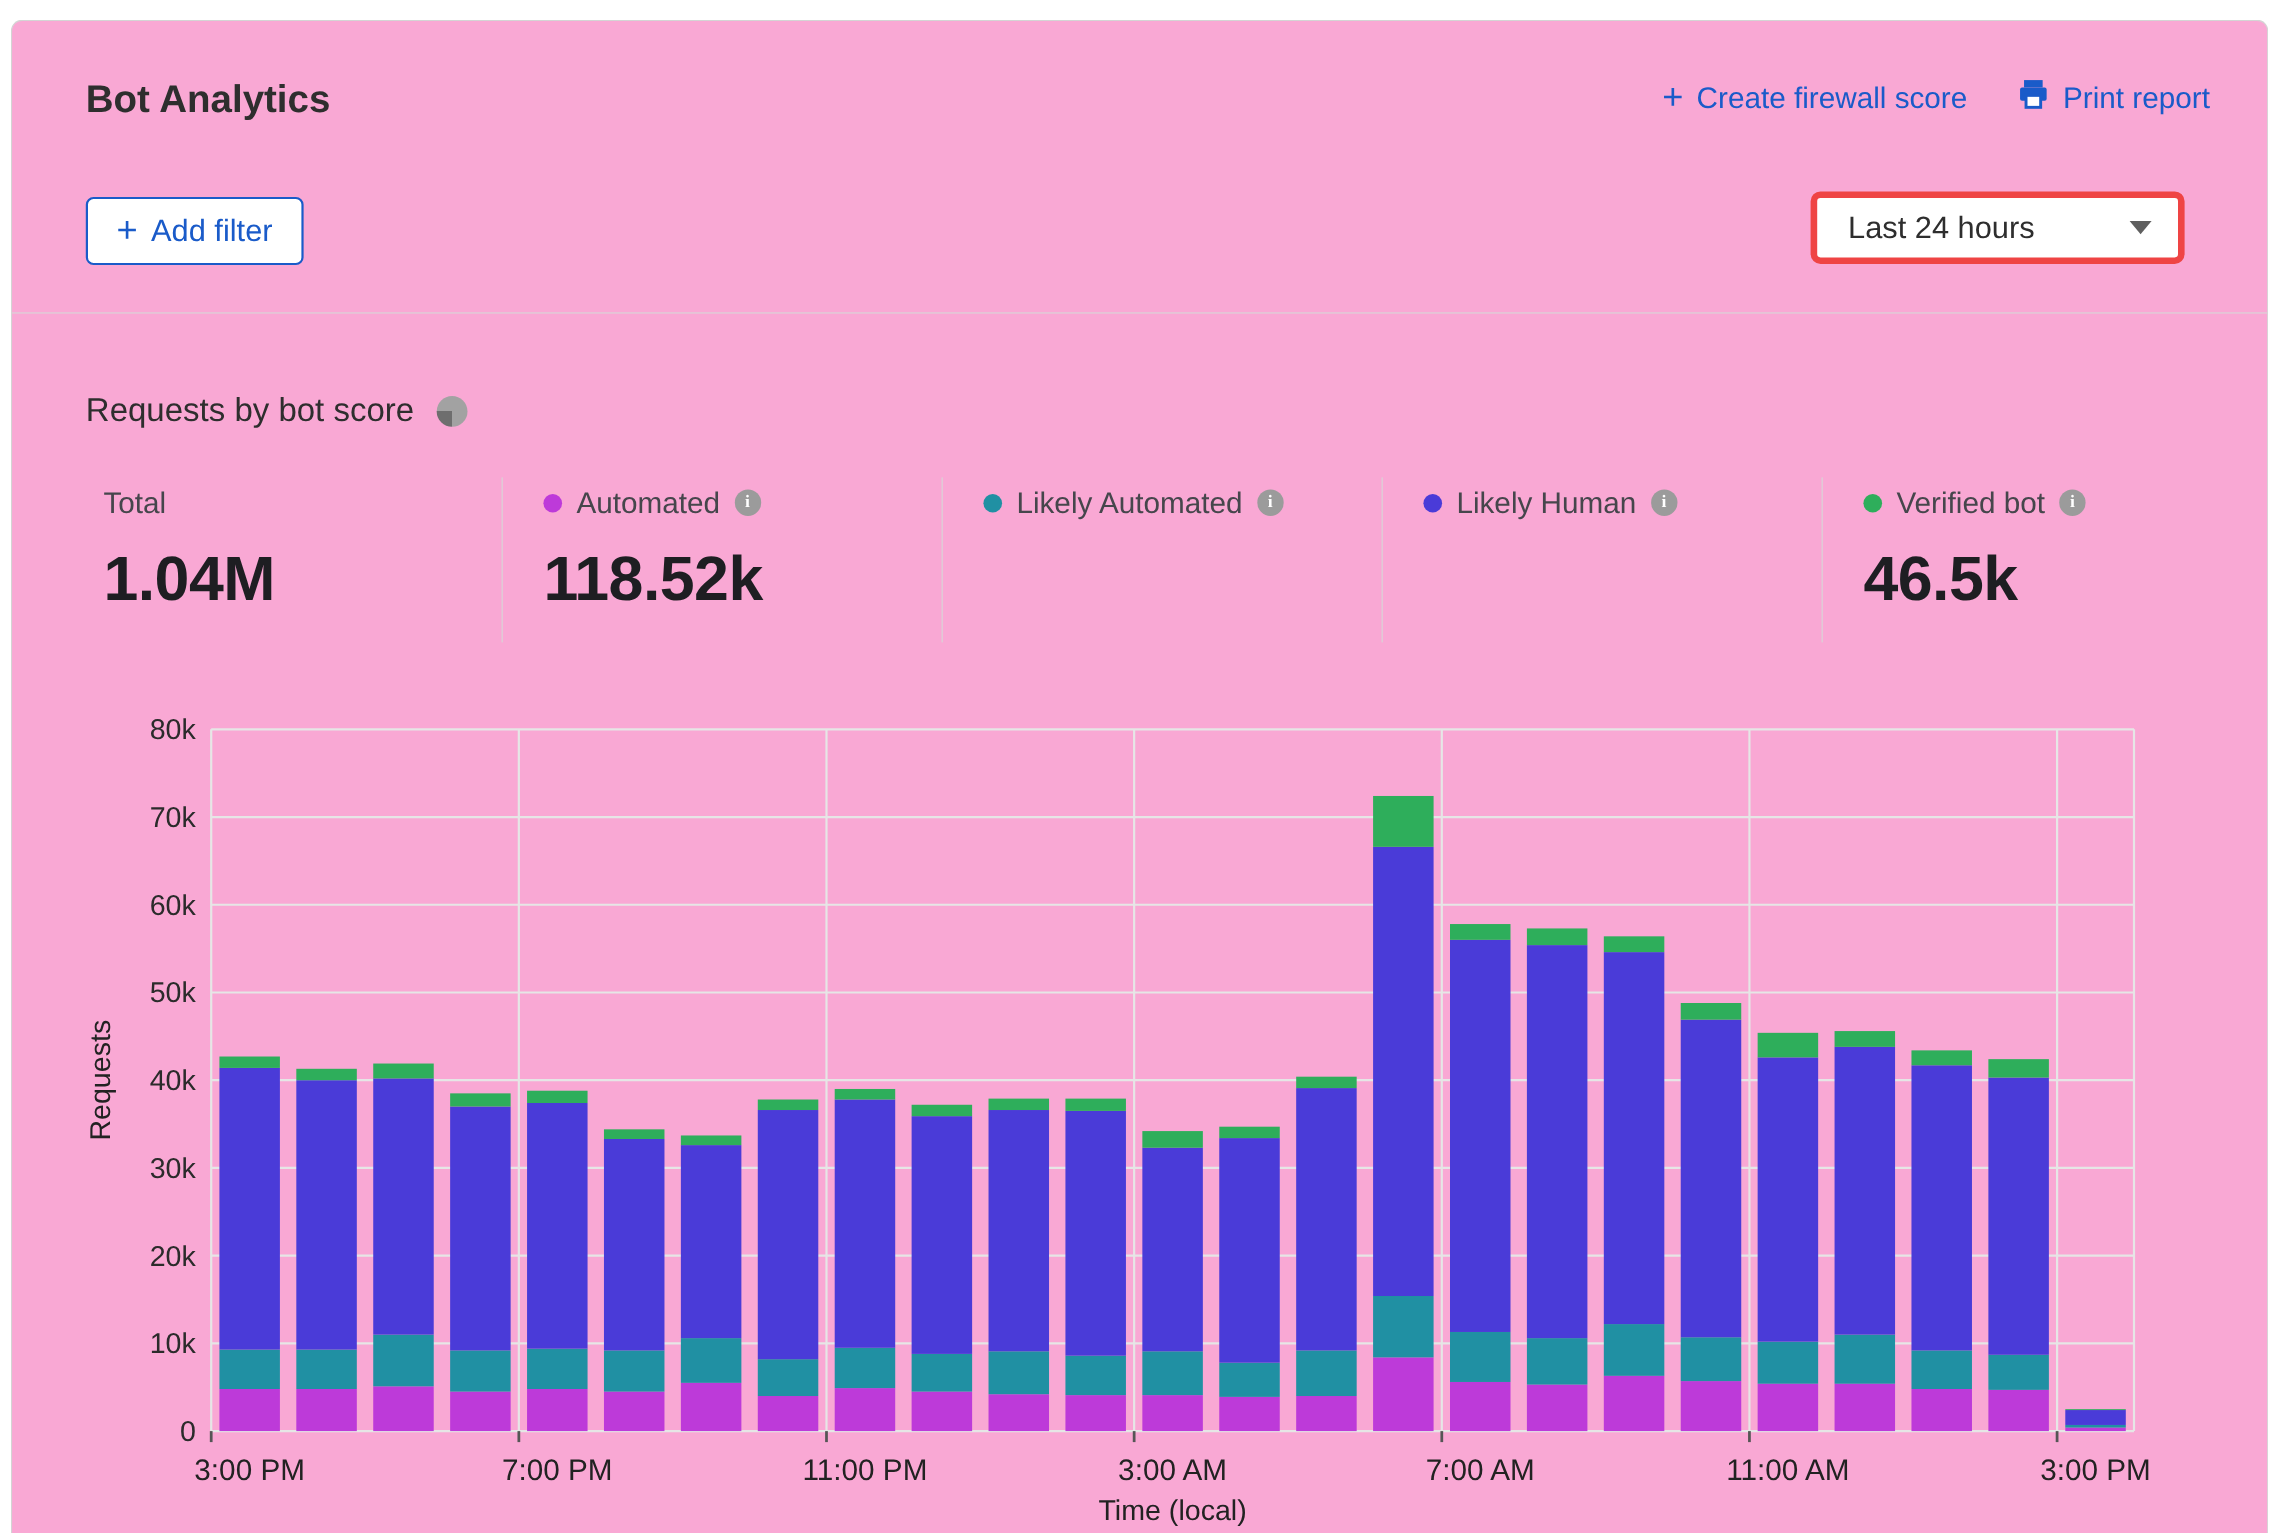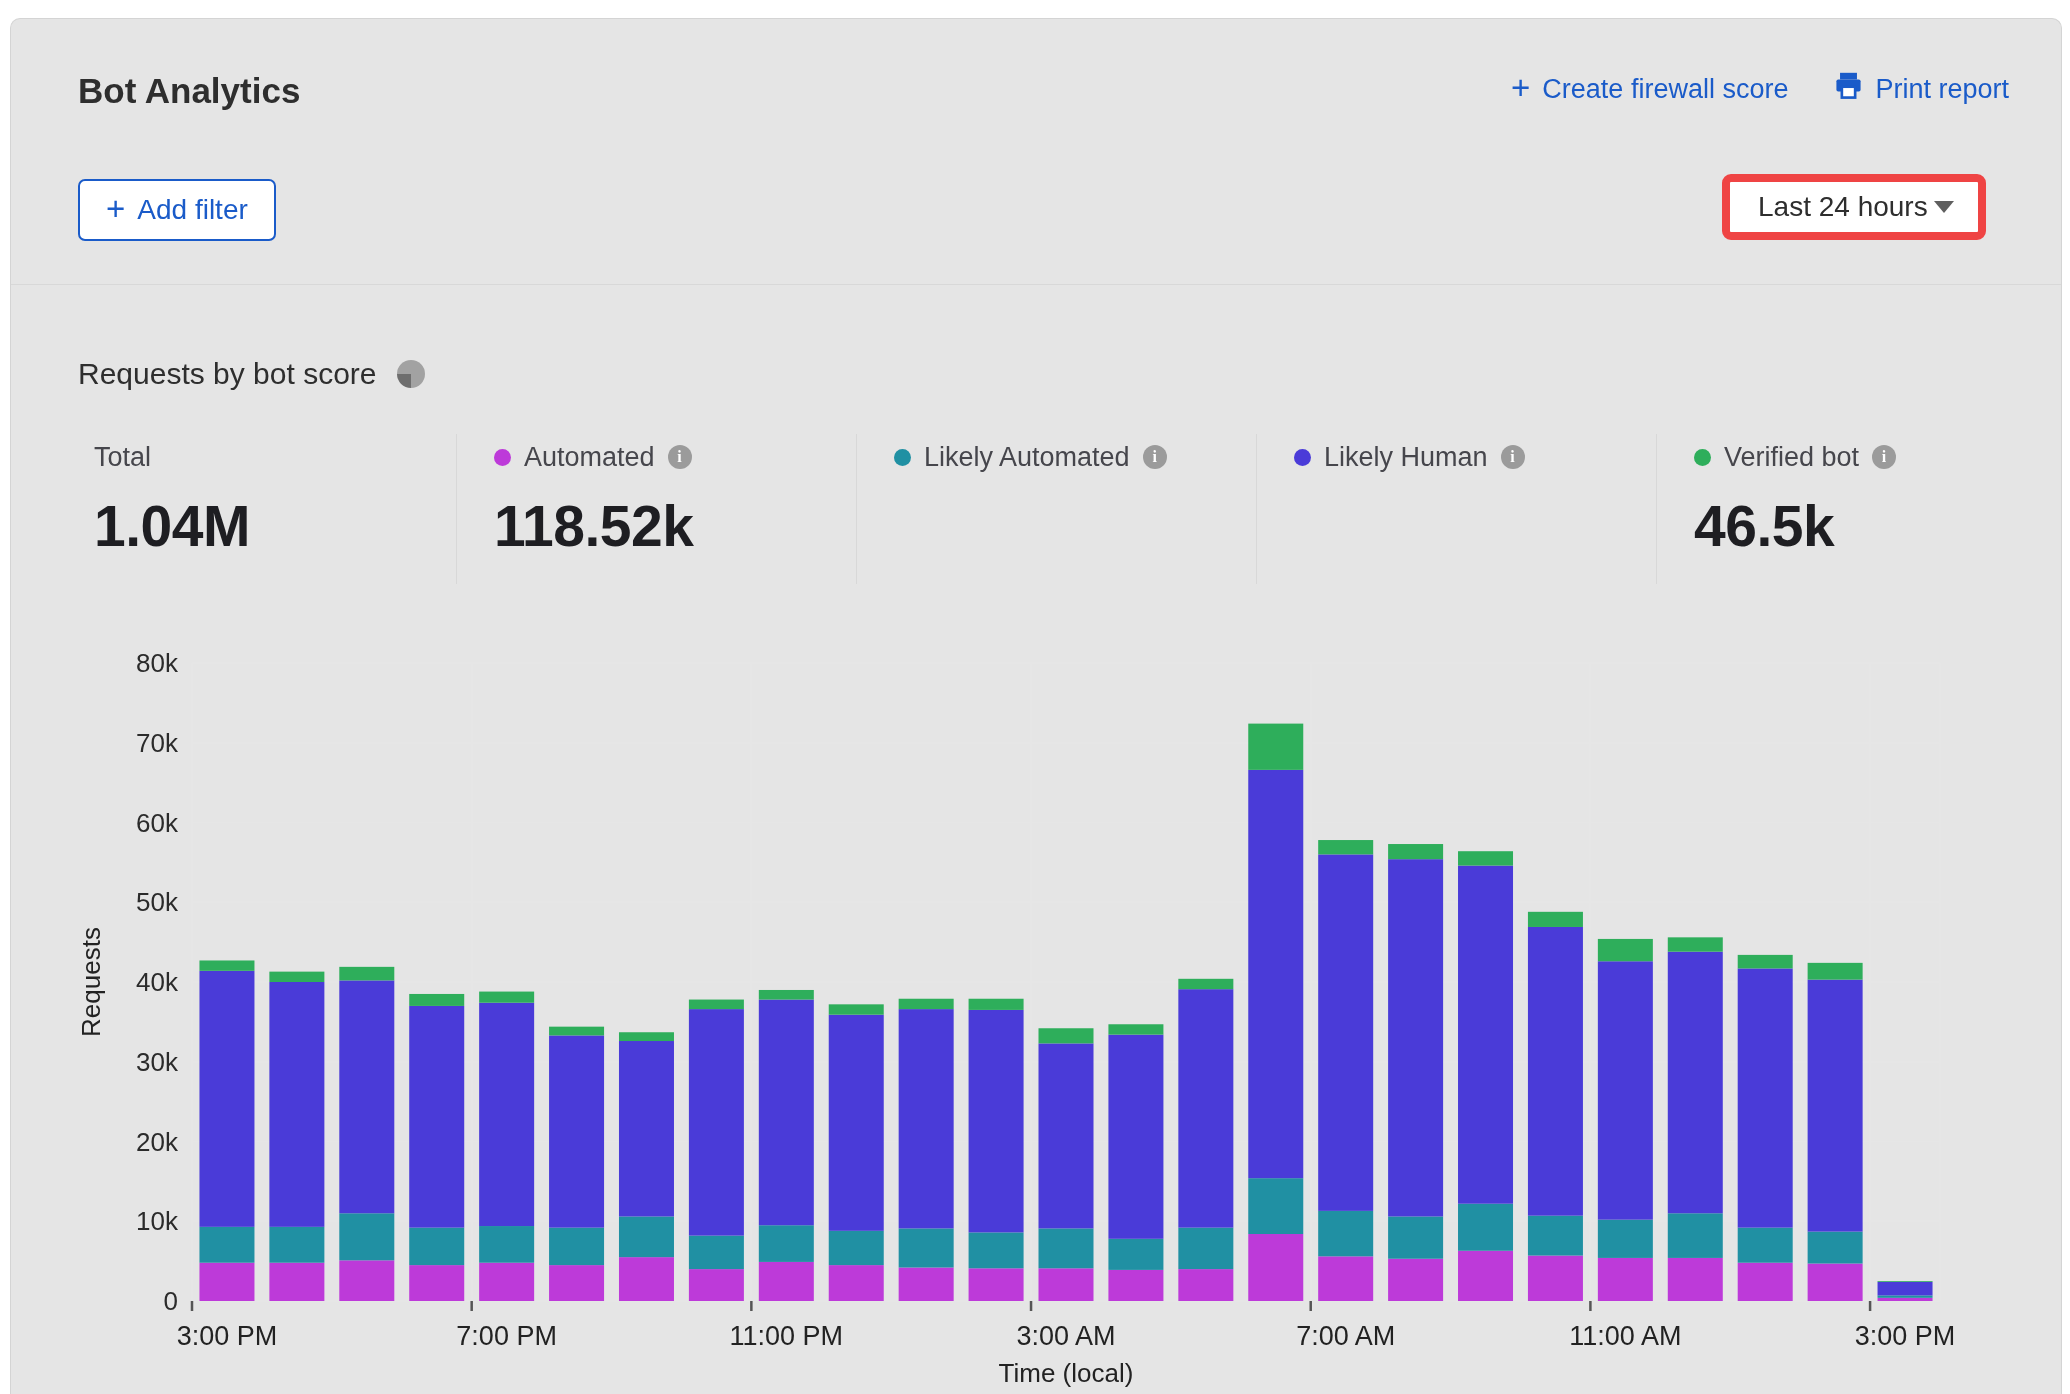--- a/index.html
+++ b/index.html
@@ -1,40 +1,40 @@
 <!DOCTYPE html>
 <html><head>
 <meta charset="utf-8">
 <style>
   * { margin:0; padding:0; box-sizing:border-box; }
   html,body { background:#fff; }
   body { font-family:"Liberation Sans","DejaVu Sans",sans-serif; }
   .screen { position:relative; width:2070px; height:1394px; background:#fff; overflow:hidden; }
 
   .card { position:absolute; left:10px; top:18px; width:2052px; height:1376px;
-          background:#e5e5e5; border:1px solid #d4d4d4; border-bottom:none;
+          background:#f9a8d4; border:1px solid #d4d4d4; border-bottom:none;
           border-radius:10px 10px 0 0; }
 
   
   .page-title { position:absolute; left:67px; top:52px; font-size:35px; font-weight:700; color:#2e2e2e; }
   .actions { position:absolute; top:52px; right:52px; display:flex; align-items:center; gap:46px; }
   .action-link { display:flex; align-items:center; gap:12px; color:#1a5bc9; font-size:27px;
                  cursor:pointer; text-decoration:none; white-space:nowrap; }
   .plus-glyph { font-size:33px; font-weight:500; line-height:1; margin-top:-3px; }
   .action-svg { width:29px; height:29px; }
 
   .add-filter-btn { position:absolute; left:67px; top:160px; height:62px; padding:0 26px;
                     border:2px solid #1a5bc9; border-radius:7px; background:#fff; color:#1a5bc9;
                     font-size:28px; display:flex; align-items:center; gap:12px; cursor:pointer;
                     font-family:inherit; }
 
-  .time-range { position:absolute; right:75px; top:155px; width:264px; height:66px;
-                border:8px solid #ef4444; border-radius:9px; background:#fff;
+  .time-range { position:absolute; right:75px; top:155px; width:340px; height:66px;
+                border:6px solid #ef4444; border-radius:9px; background:#fff;
                 display:flex; align-items:center; justify-content:space-between;
-                padding:0 24px 0 28px; cursor:pointer; }
+                padding:0 24px 0 28px; cursor:pointer;gap:16px; }
   .time-range-label { font-size:28px; color:#2e2e2e; }
   .caret-down { width:0; height:0; border-left:10px solid transparent; border-right:10px solid transparent;
                 border-top:12px solid #5f5f5f; }
 
   .header-divider { position:absolute; left:0; right:0; top:265px; height:0; border-top:1px solid #d8d8d8; }
 
   
   .section-heading { position:absolute; left:67px; top:338px; display:flex; align-items:center; gap:20px; }
   .section-title { font-size:30px; font-weight:400; color:#2e2e2e; }
   .pie-icon { width:28px; height:28px; border-radius:50%;

